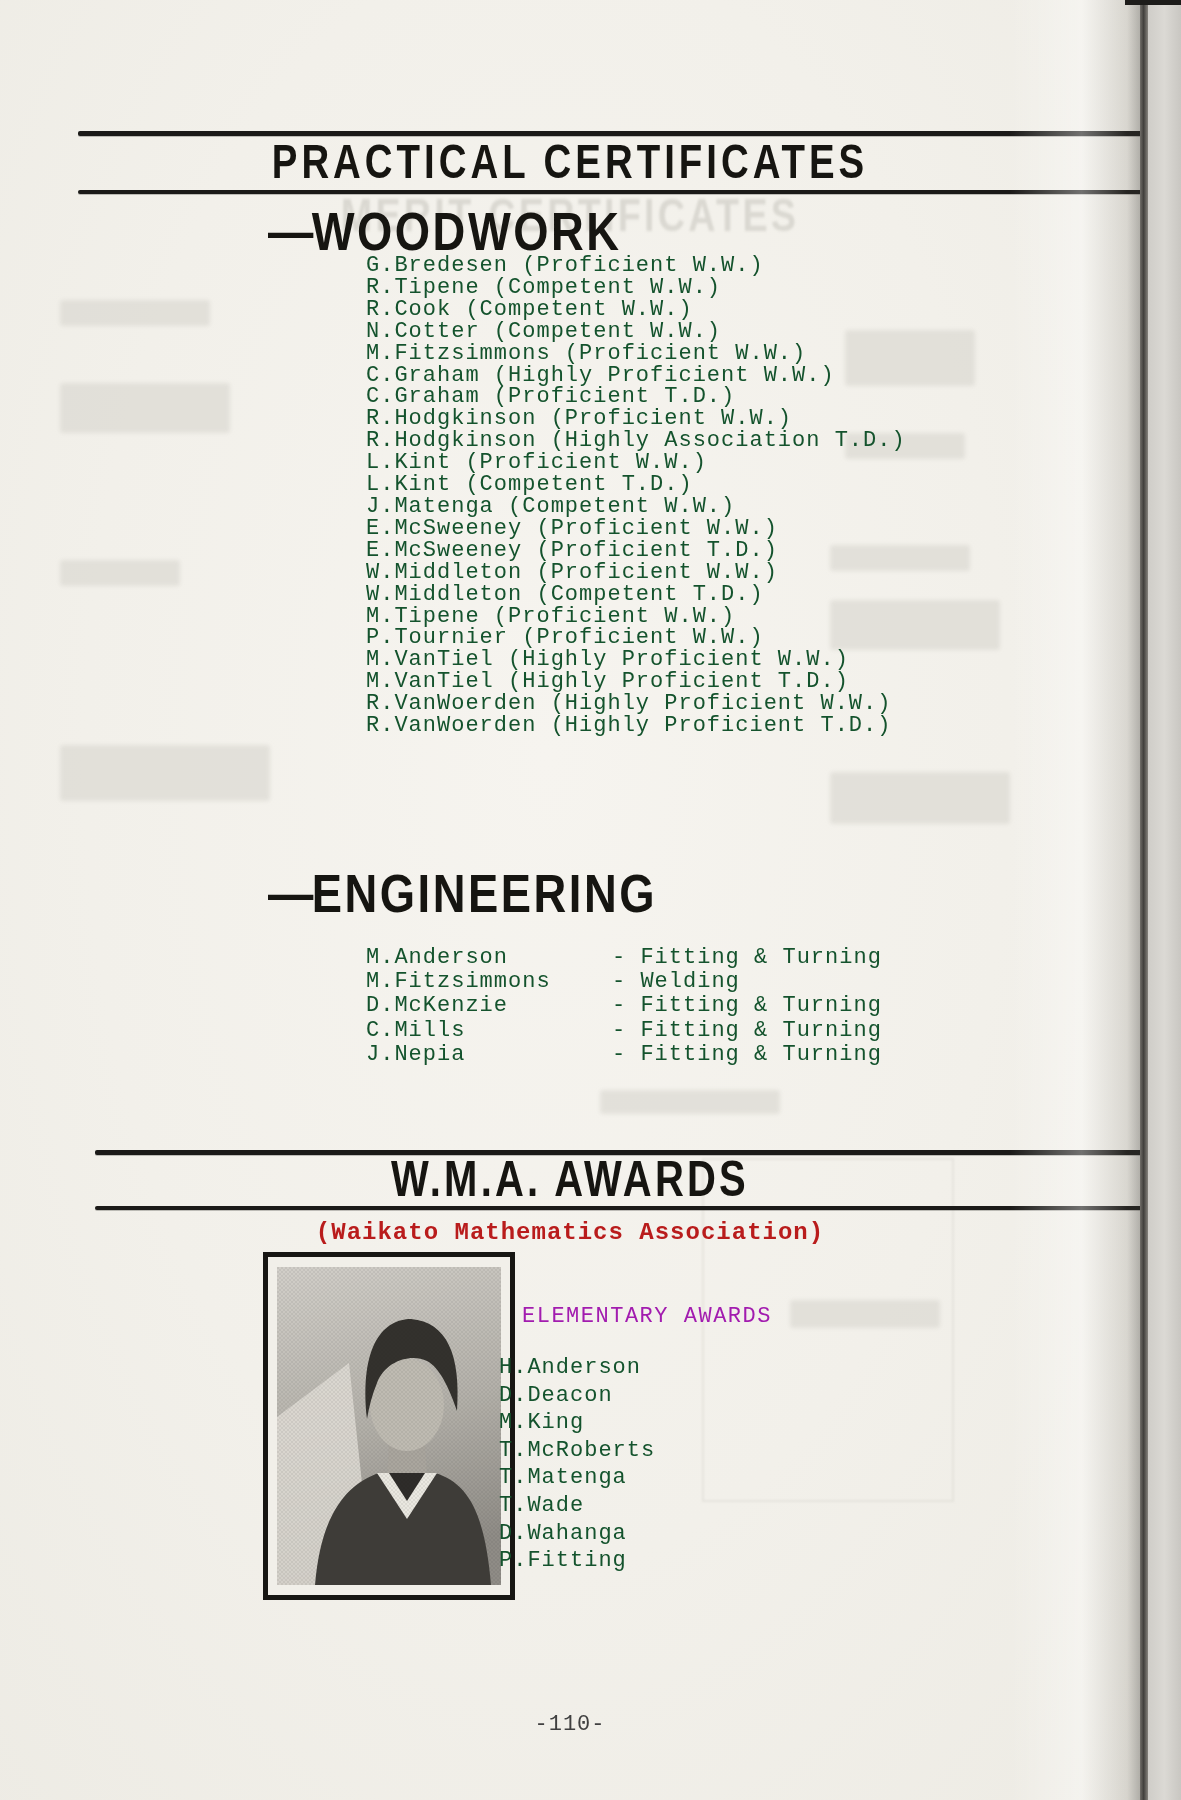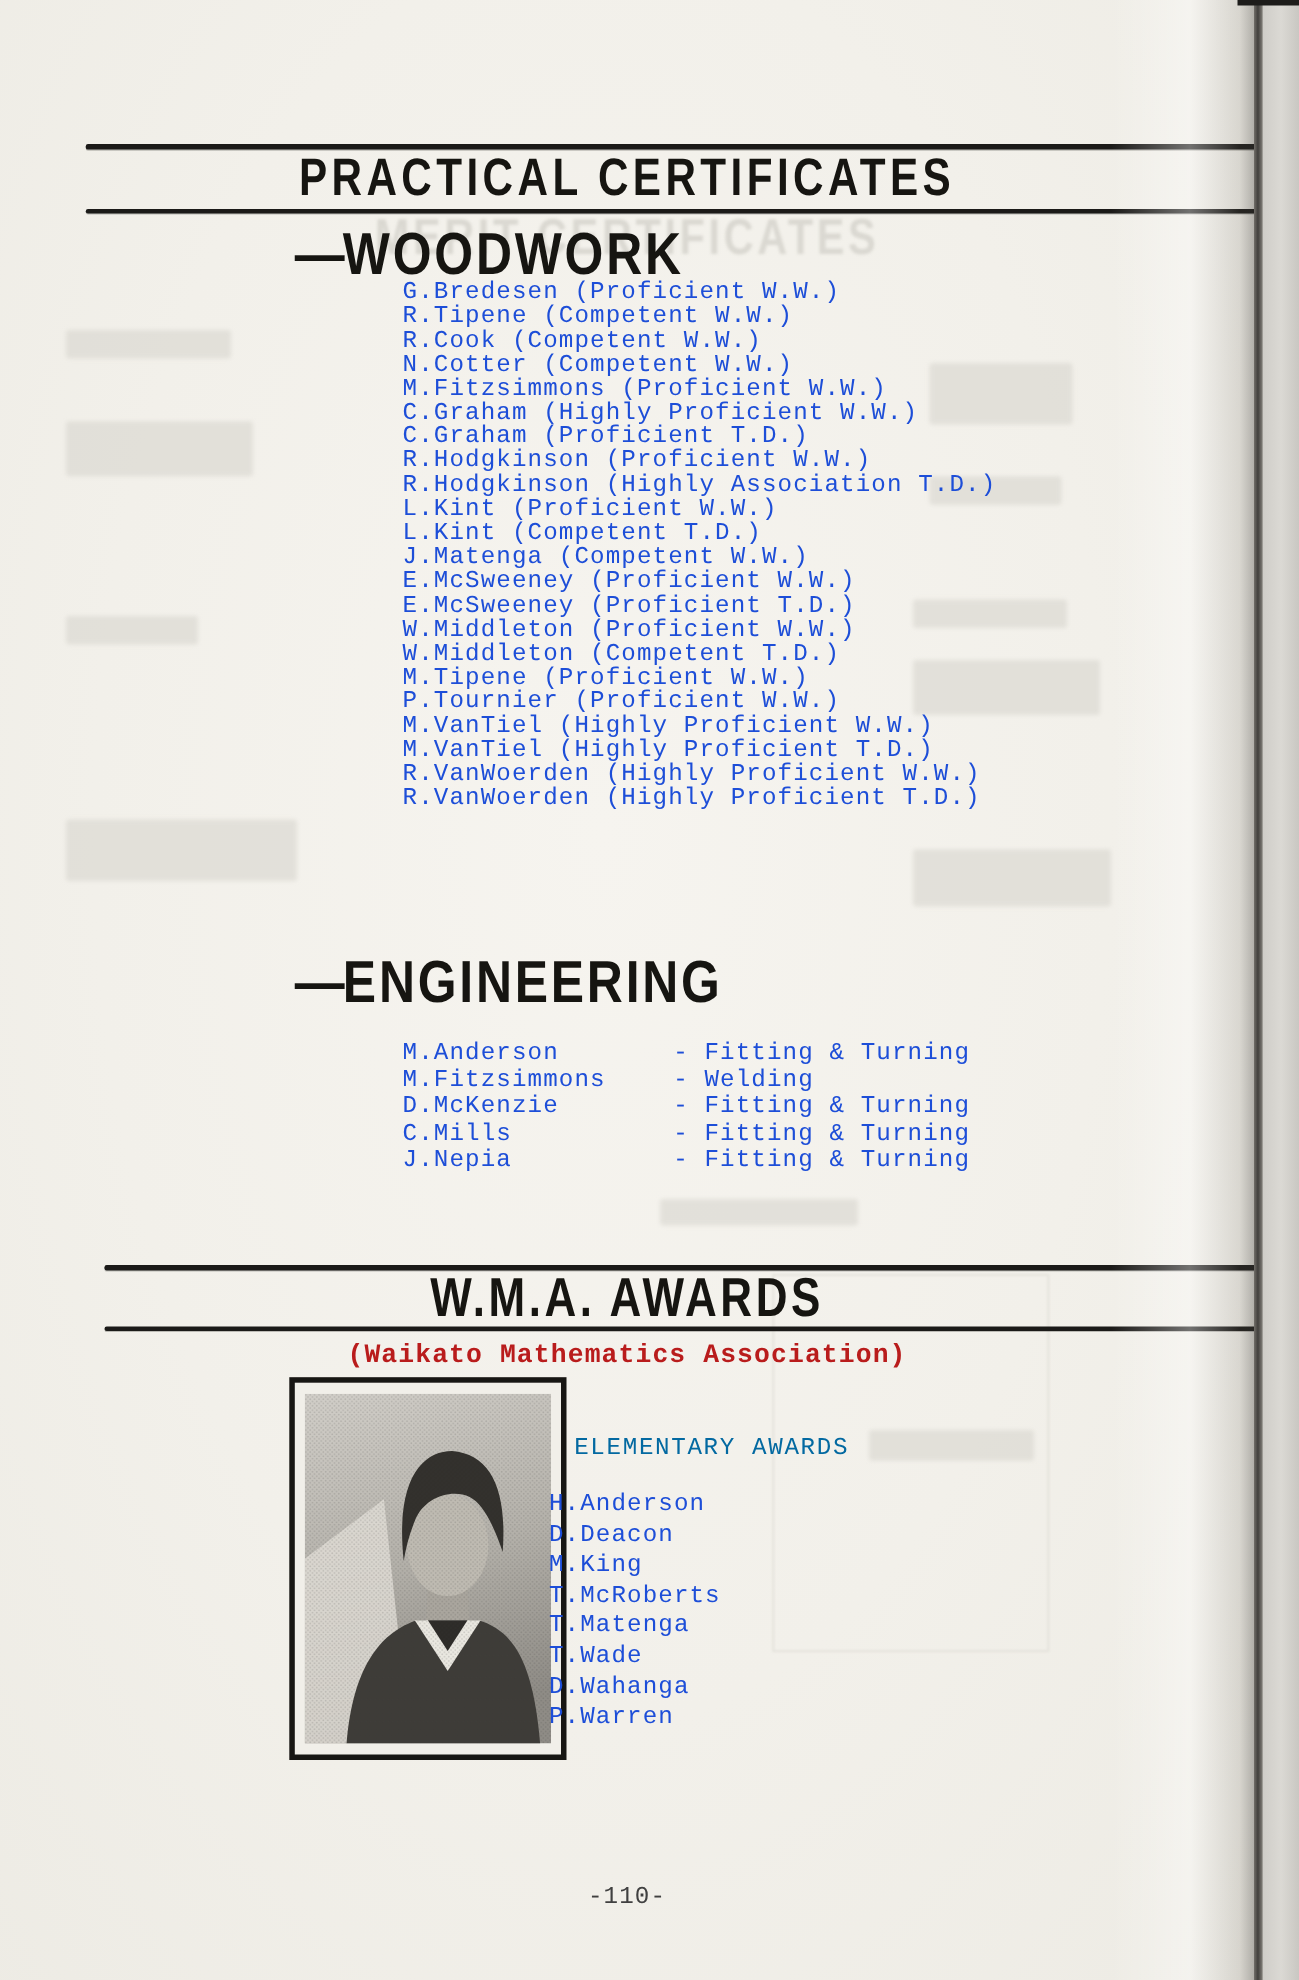--- a/index.html
+++ b/index.html
@@ -26,33 +26,33 @@
 
   .section-heading{position:absolute;left:268px;display:flex;align-items:center;
     transform:scaleX(0.84);transform-origin:0 50%;}
   .section-heading .dash{font-family:"Liberation Sans",sans-serif;font-weight:700;
     font-size:54px;color:#161511;margin-right:2px;letter-spacing:-4px;}
   .section-heading .label{font-family:"Liberation Sans",sans-serif;font-weight:700;
     font-size:54px;color:#161511;letter-spacing:3px;}
   .heading-woodwork{top:200px;}
   .heading-engineering{top:862px;}
 
-  .typed{font-size:22px;letter-spacing:1px;color:#1d4ed8;}
+  .typed{font-size:22px;letter-spacing:1px;color:#14532d;}
   .ww-list{position:absolute;left:366px;top:255px;line-height:21.9px;white-space:nowrap;}
   .eng-list{position:absolute;left:366px;top:946px;line-height:24.2px;white-space:nowrap;}
   .eng-row .eng-name{display:inline-block;width:246px;}
 
   .subtitle{position:absolute;left:0;top:1219px;width:1140px;text-align:center;
     font-size:24px;font-weight:700;letter-spacing:1px;color:#b91c1c;}
 
   .photo-frame{position:absolute;left:263px;top:1252px;width:224px;height:318px;
     border:5px solid #171613;background:#f1efe9;padding:10px 9px;}
   .photo-frame svg{display:block;}
 
-  .elem-heading{position:absolute;left:522px;top:1304px;font-size:22px;letter-spacing:1.5px;color:#0369a1;}
+  .elem-heading{position:absolute;left:522px;top:1304px;font-size:22px;letter-spacing:1.5px;color:#a21caf;}
   .elem-list{position:absolute;left:499px;top:1354px;line-height:27.6px;white-space:nowrap;}
 
   .page-number{position:absolute;left:0;top:1712px;width:1140px;text-align:center;
     font-size:22px;letter-spacing:1px;color:#404040;}
 
   .ghost{position:absolute;color:#c3c1ba;filter:blur(1.5px);opacity:0.6;}
   .ghost-title{left:0;top:188px;width:1140px;text-align:center;
     font-family:"Liberation Sans",sans-serif;font-weight:700;font-size:46px;letter-spacing:4px;
     transform:scaleX(0.82);color:#d2d0c9;opacity:0.75;}
   .ghost-bar{position:absolute;background:#d5d3cc;opacity:0.55;filter:blur(2px);border-radius:3px;}
@@ -166,21 +166,21 @@
 
   <div class="elem-heading">ELEMENTARY AWARDS</div>
   <div class="elem-list typed">
     <div>H.Anderson</div>
     <div>D.Deacon</div>
     <div>M.King</div>
     <div>T.McRoberts</div>
     <div>T.Matenga</div>
     <div>T.Wade</div>
     <div>D.Wahanga</div>
-    <div>P.Warren</div>
+    <div>P.Fitting</div>
   </div>
 
   <div class="page-number">-110-</div>
 
   <div class="page-curve"></div>
   <div class="spine-shadow"></div>
   <div class="next-page"></div>
   <div class="corner-sliver"></div>
 </div>
 

